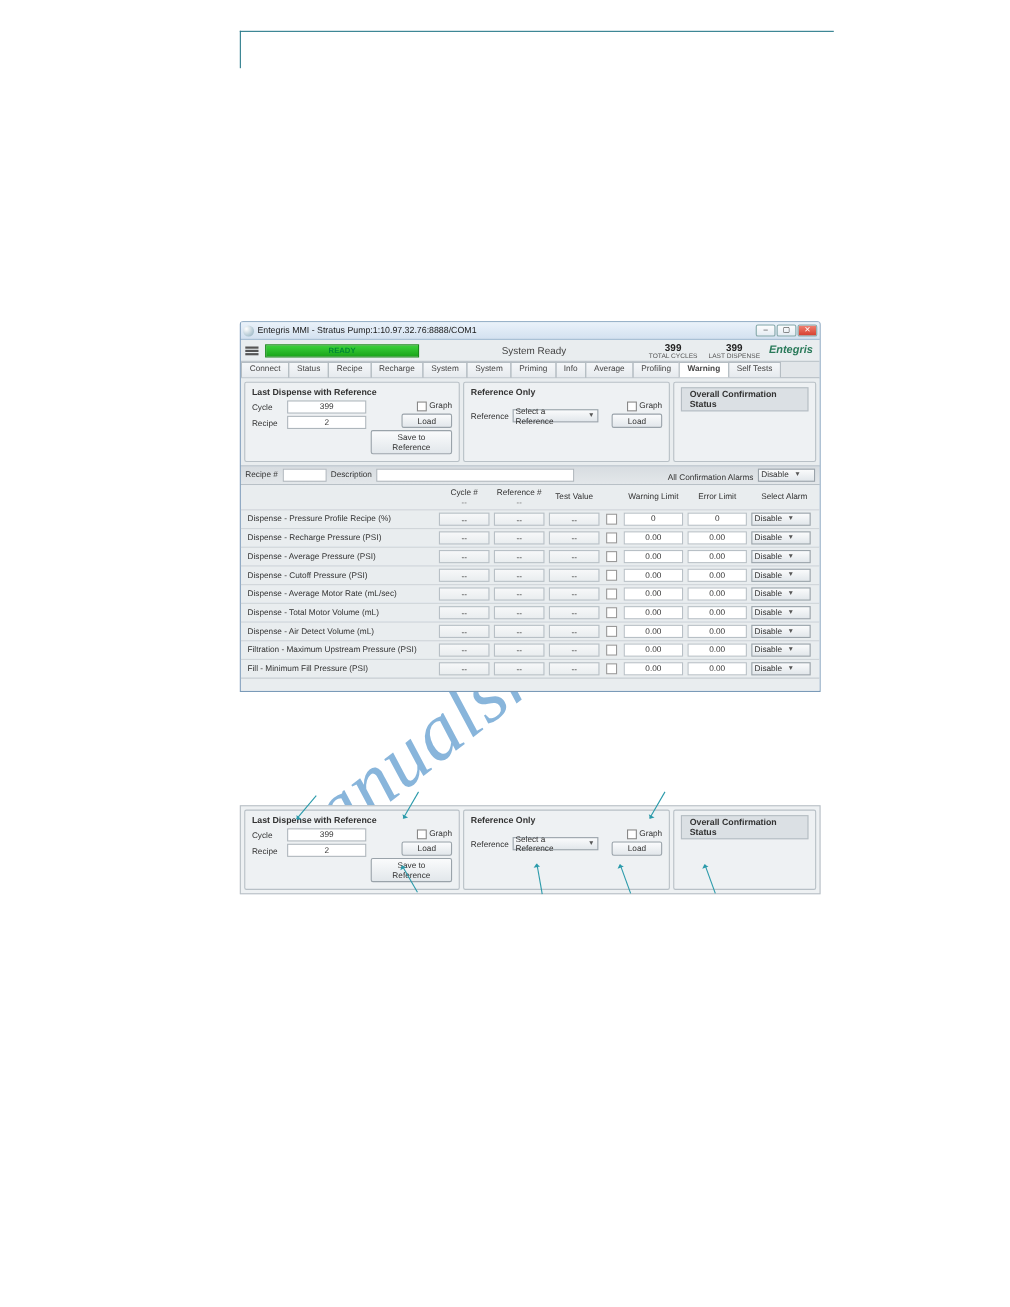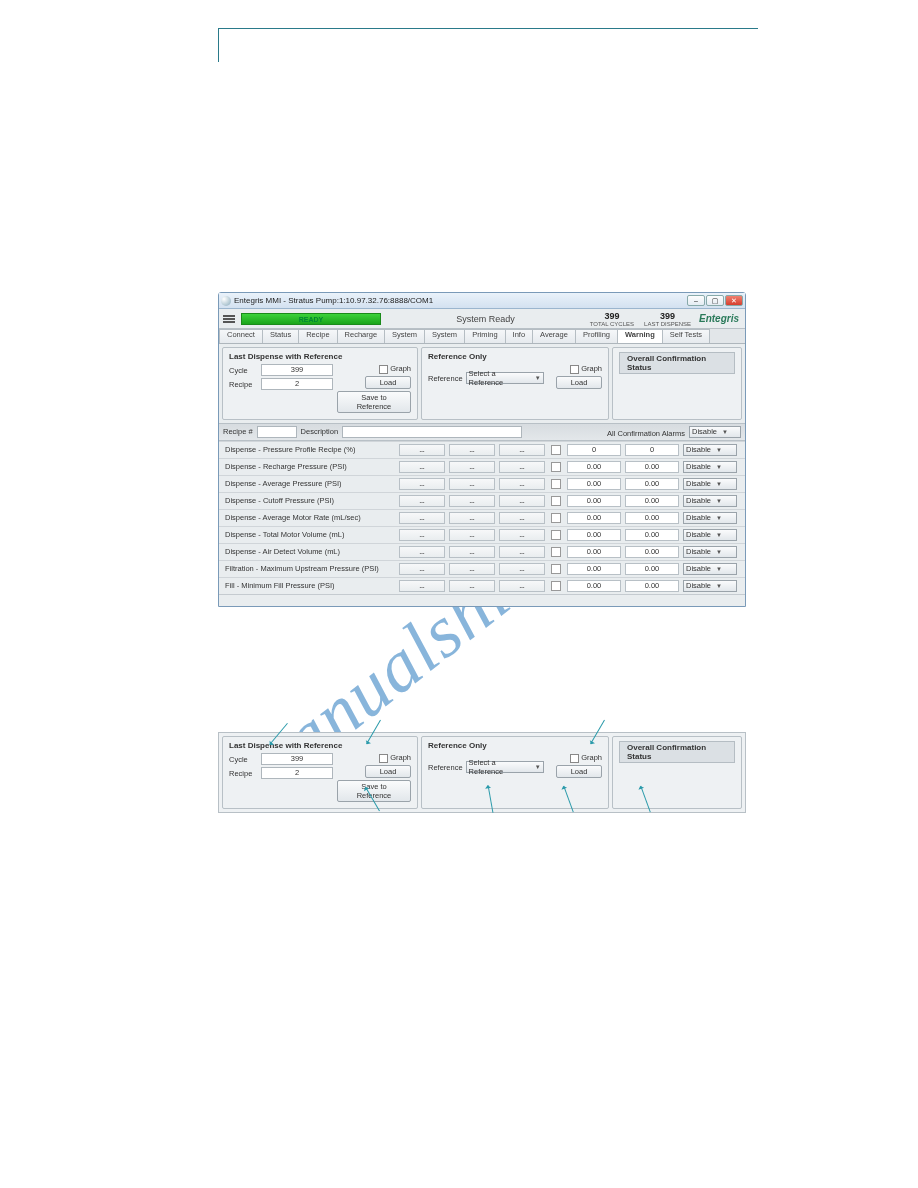--- a/index.html
+++ b/index.html
@@ -320,20 +320,30 @@
     <span>Description</span>
     <div class="text-input desc-input"></div>
     <div class="right">
       <span>All Confirmation Alarms</span>
       <div class="select" style="width:52px;">
           <span>Disable</span>
         </div>
     </div>
   </div>
 
+  <div class="grid-head">
+    <div></div>
+    <div><span>Cycle #</span><br><span class="sub">--</span></div>
+    <div><span>Reference #</span><br><span class="sub">--</span></div>
+    <div>Test Value</div>
+    <div></div>
+    <div>Warning Limit</div>
+    <div>Error Limit</div>
+    <div>Select Alarm</div>
+  </div>
 
   <div id="grid-body">
       <div class="grid-row">
         <div class="param">Dispense - Pressure Profile Recipe  (%)</div>
         <div class="cell-static">--</div>
         <div class="cell-static">--</div>
         <div class="cell-static">--</div>
         <div class="chkcell"></div>
         <div class="cell-input">0</div>
         <div class="cell-input">0</div>

